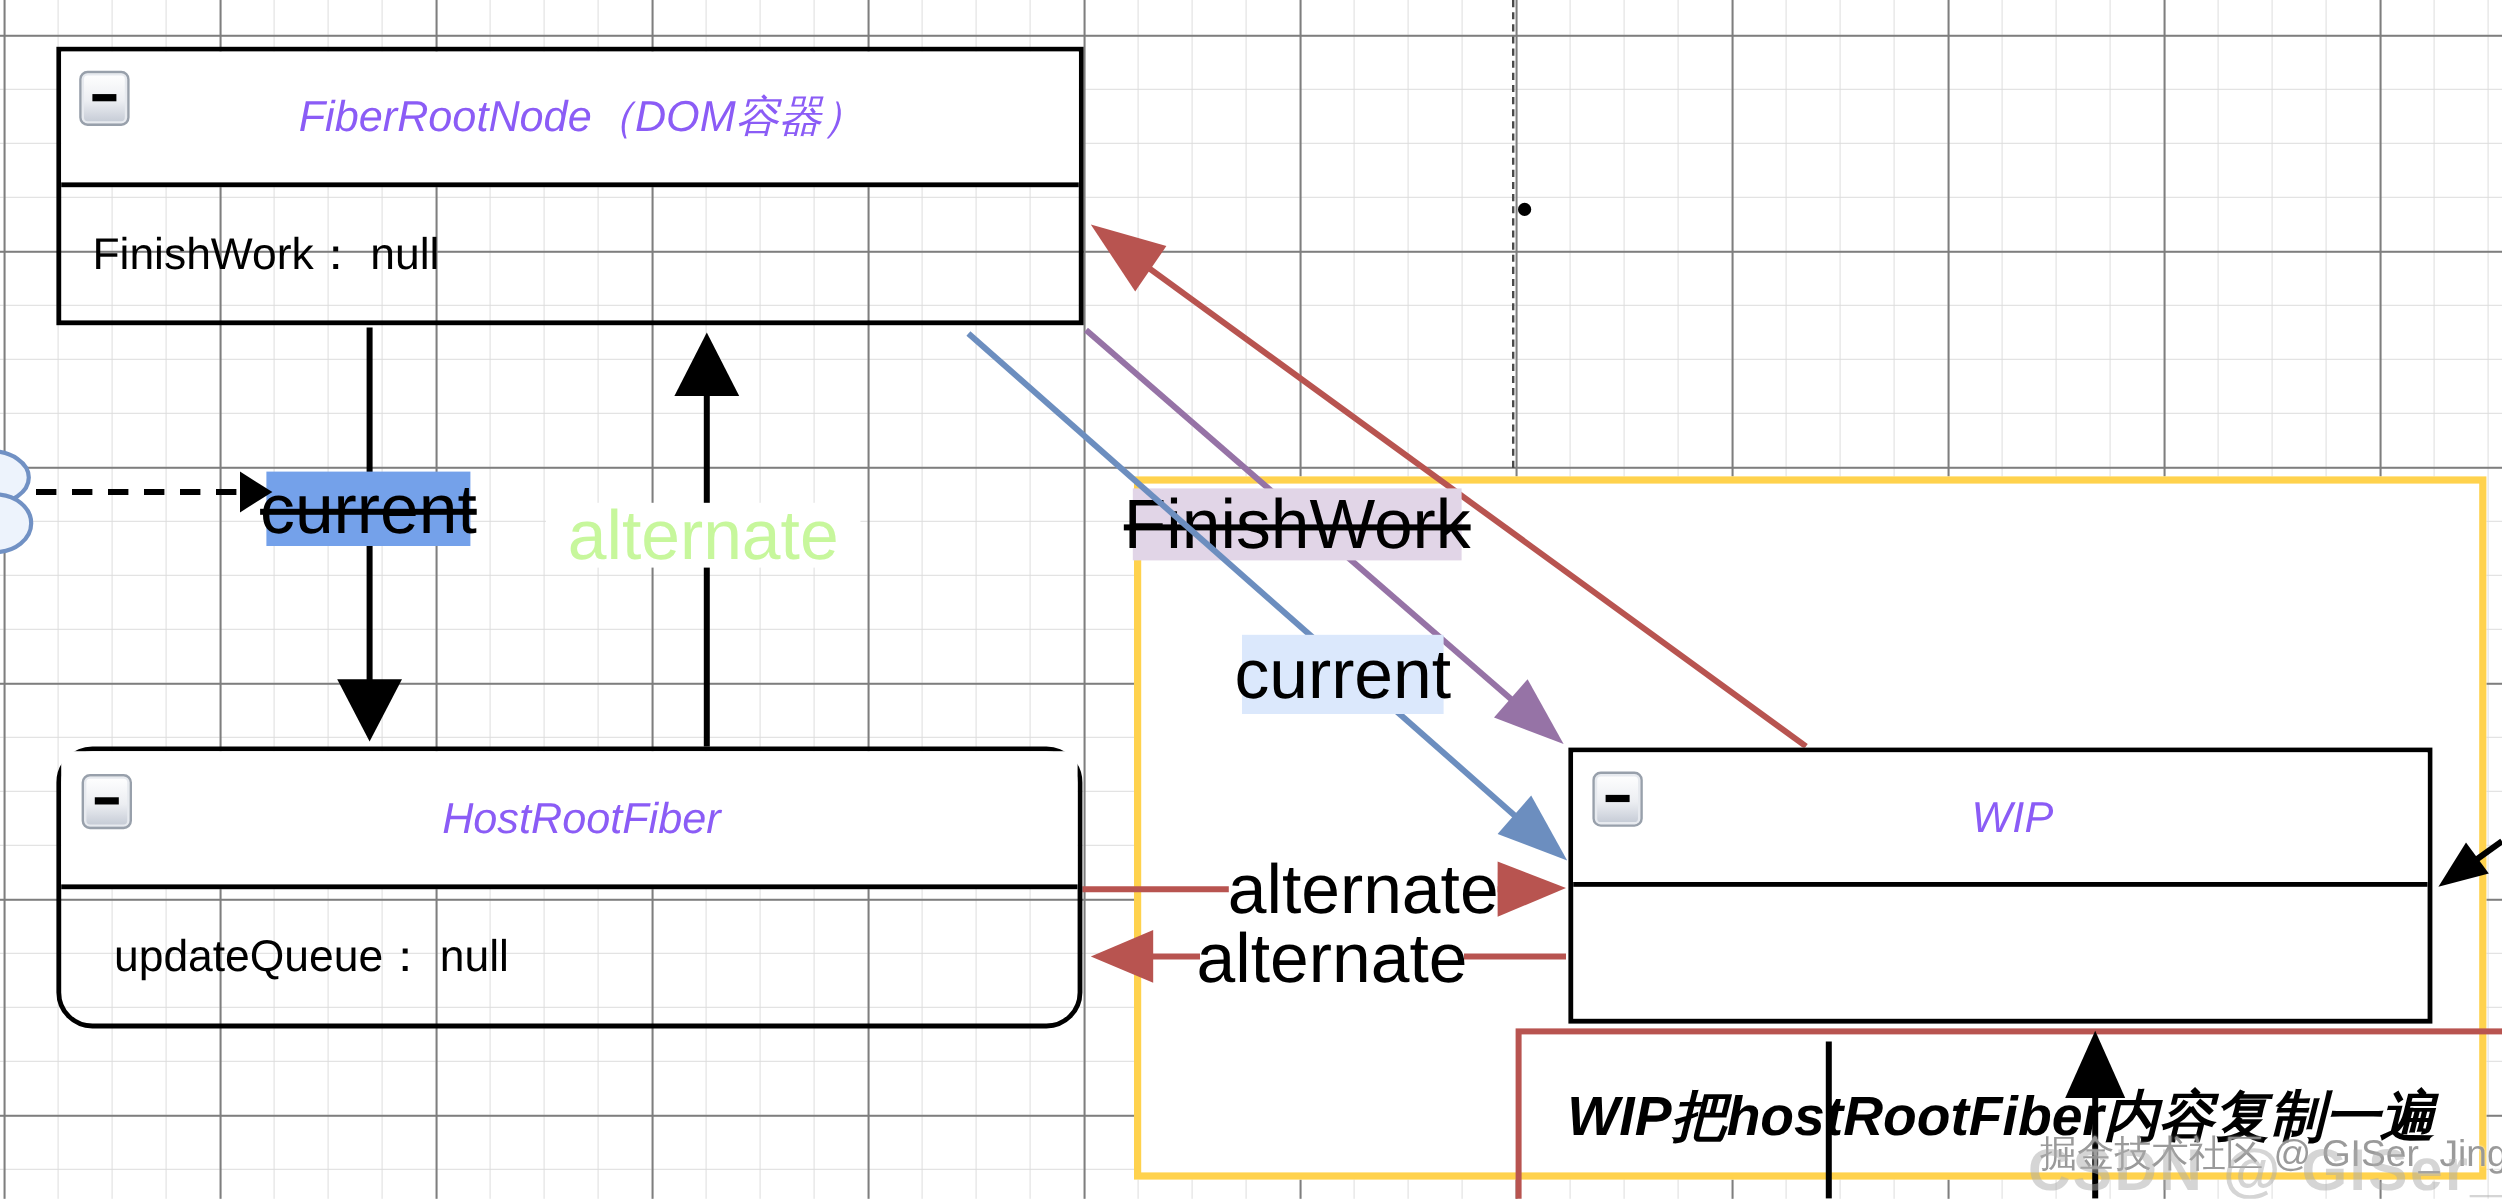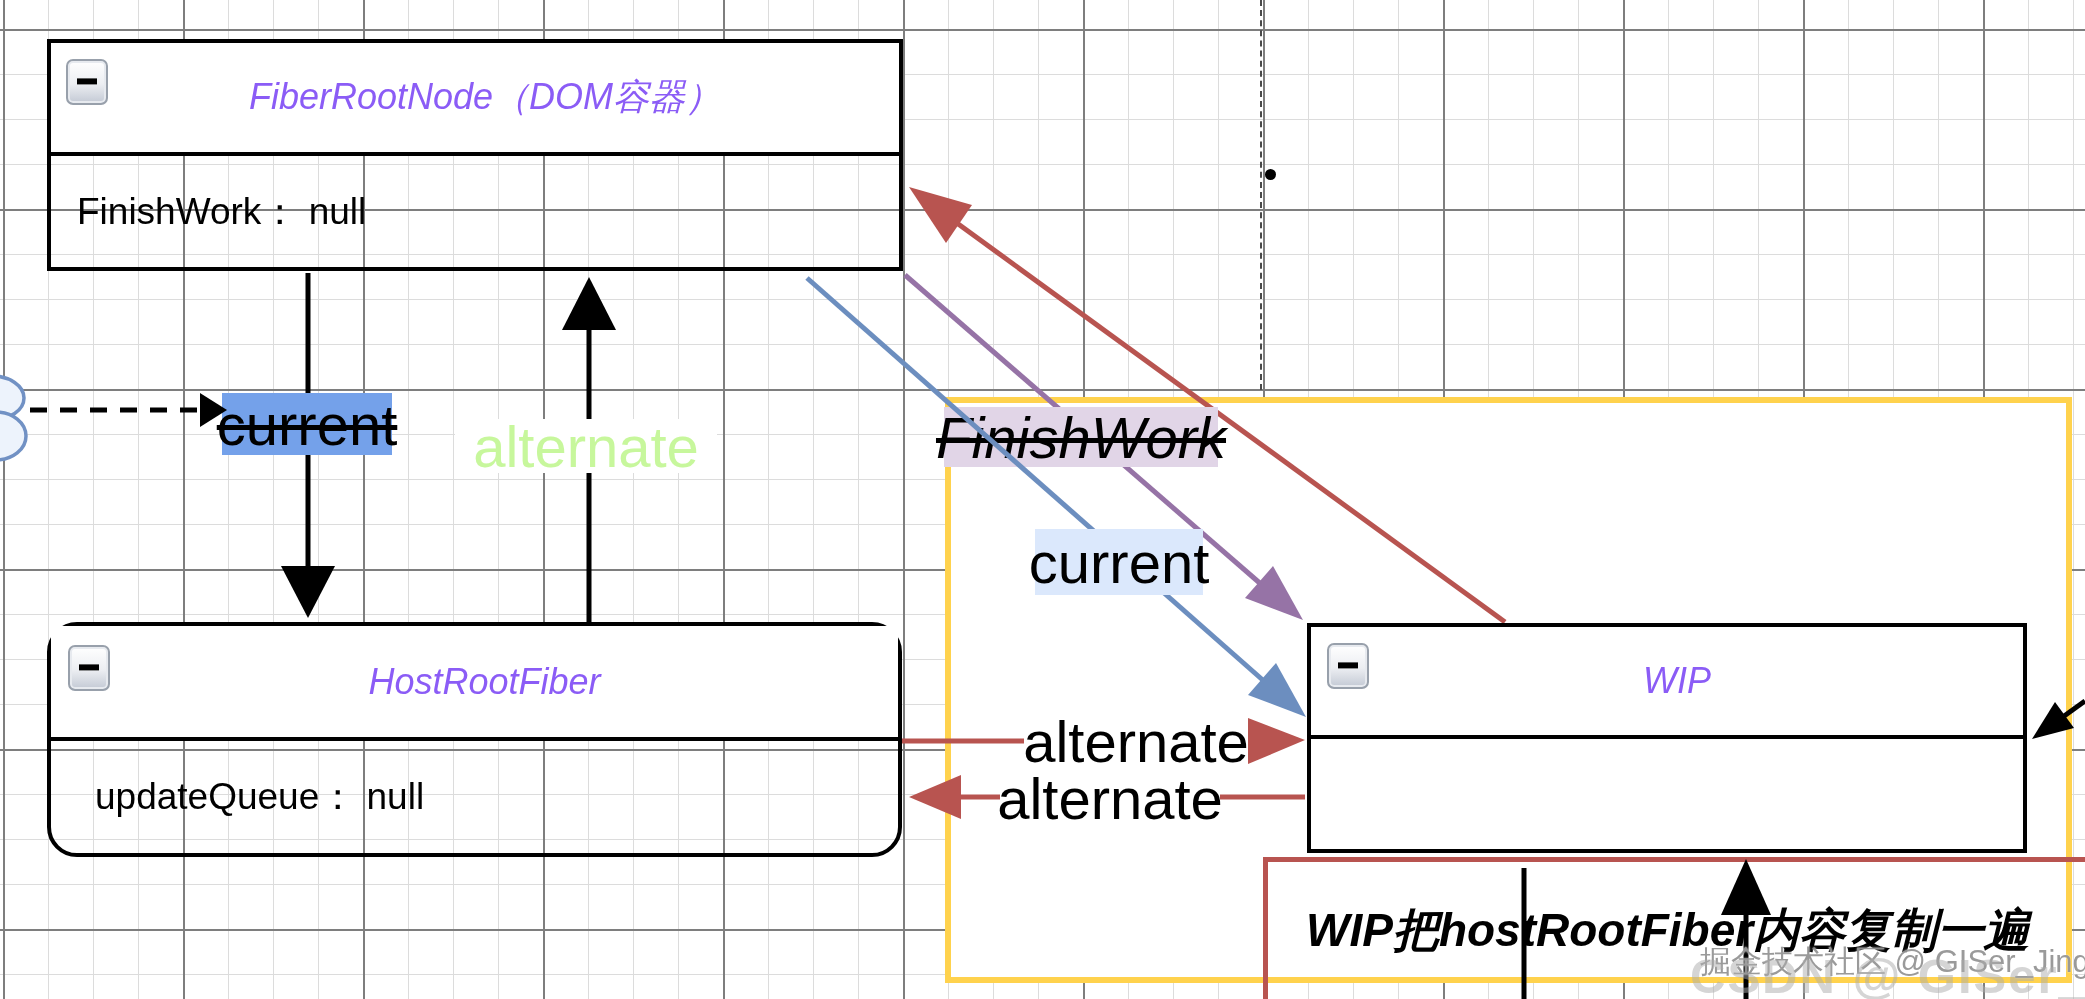--- a/index.html
+++ b/index.html
@@ -60,21 +60,21 @@
   #fiber-root .collapse-icon{left:15px;top:16px;}
   #host-root .collapse-icon{left:17px;top:19px;}
   #wip-node .collapse-icon{left:16px;top:16px;}
 
   
   .edge-label{display:flex;align-items:center;justify-content:center;
     font-size:58px;color:#000;white-space:nowrap;}
   .strike{text-decoration:line-through;text-decoration-thickness:5px;}
   #lbl-current-old{left:222px;top:393px;width:170px;height:62px;background:#74a1ea;}
   #lbl-statenode{left:455px;top:419px;width:262px;height:54px;background:#fff;color:#c7f79c;}
-  #lbl-finishwork{left:944px;top:407px;width:274px;height:60px;background:#e1d5e7;font-style:italic;}
+  #lbl-finishwork{left:944px;top:407px;width:274px;height:60px;background:#e1d5e7;}
   #lbl-setnode{left:1205px;top:453px;width:212px;height:56px;background:#fff;}
   #lbl-current-new{left:1035px;top:529px;width:168px;height:66px;background:#dbe8fc;}
   #lbl-alternate-out{left:1024px;top:714px;width:224px;height:54px;background:#fff;}
   #lbl-alternate-back{left:1000px;top:772px;width:220px;height:52px;background:#fff;}
 
   
   .copy-note{left:1306px;top:901px;width:760px;height:60px;
     font-size:46px;font-weight:bold;font-style:italic;color:#000;white-space:nowrap;
     display:flex;align-items:center;}
 

